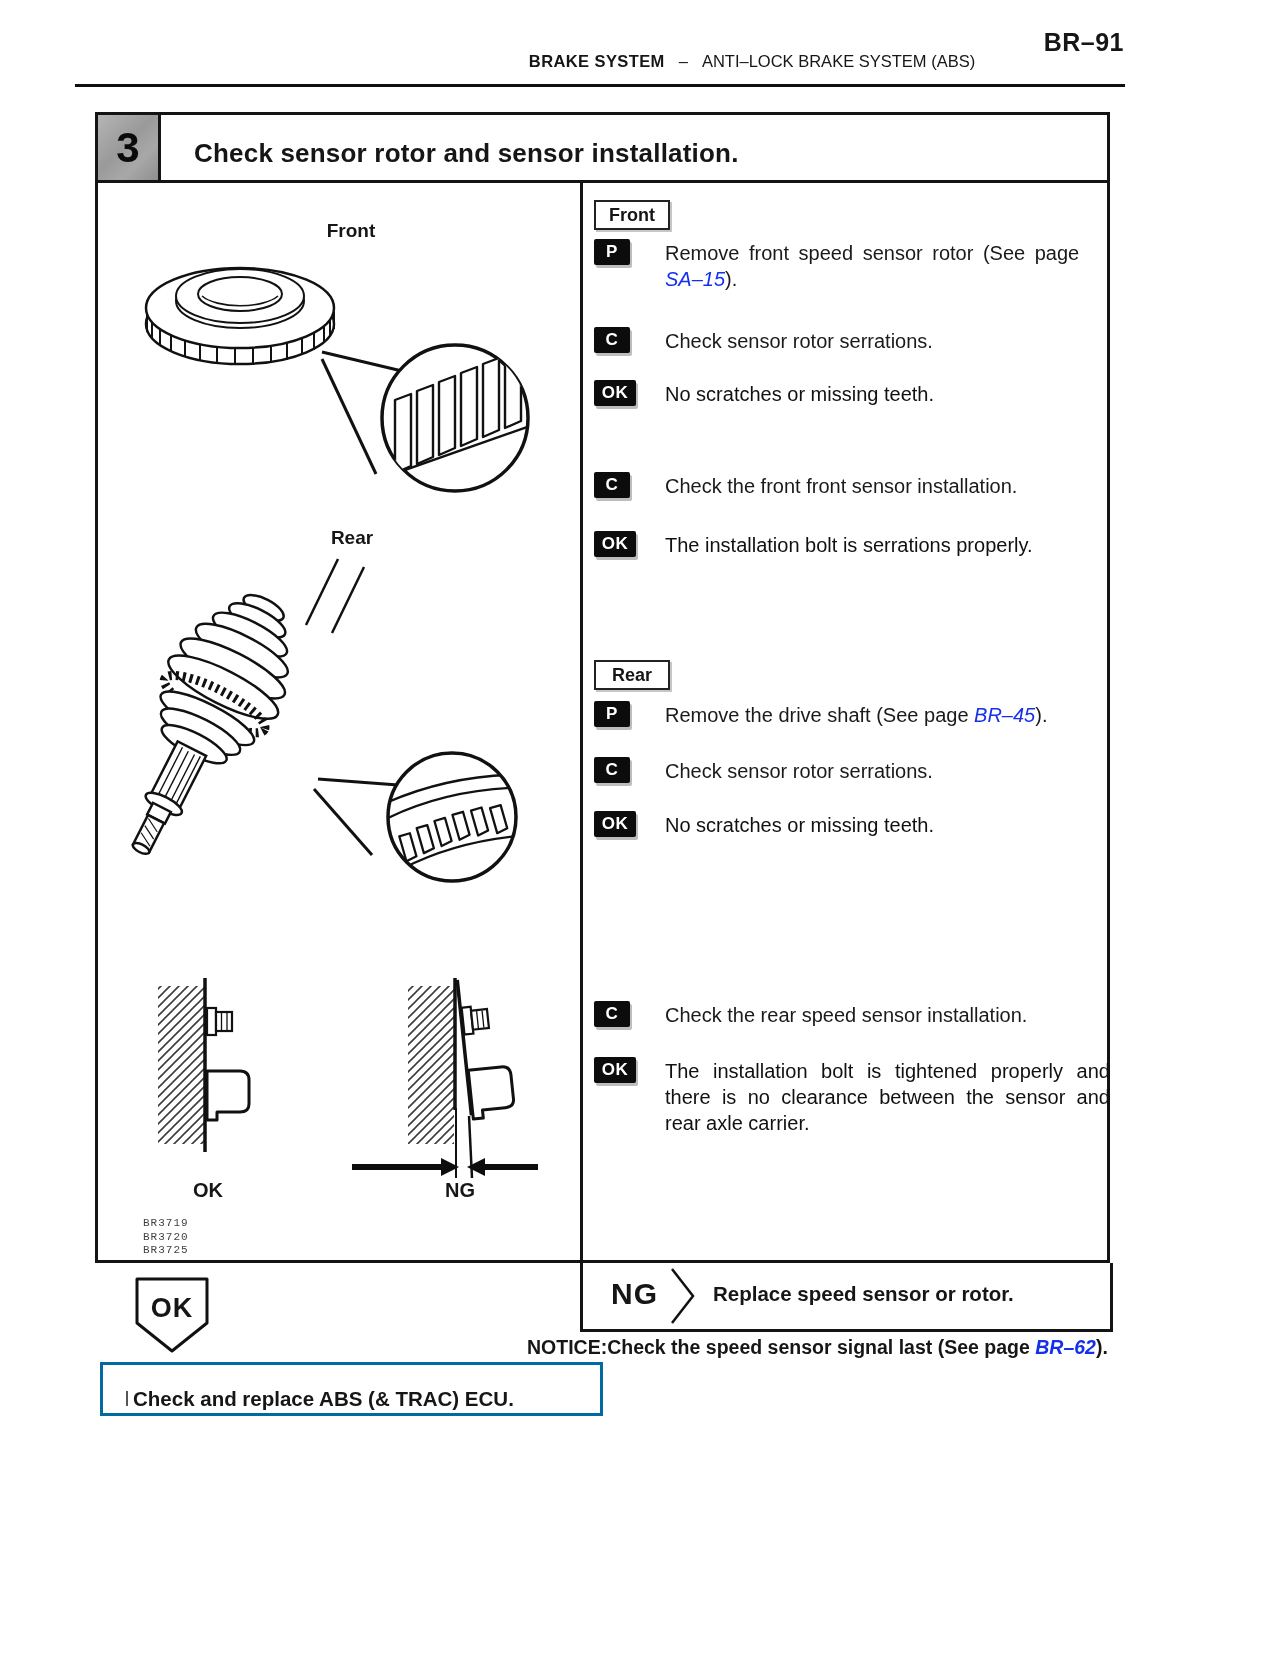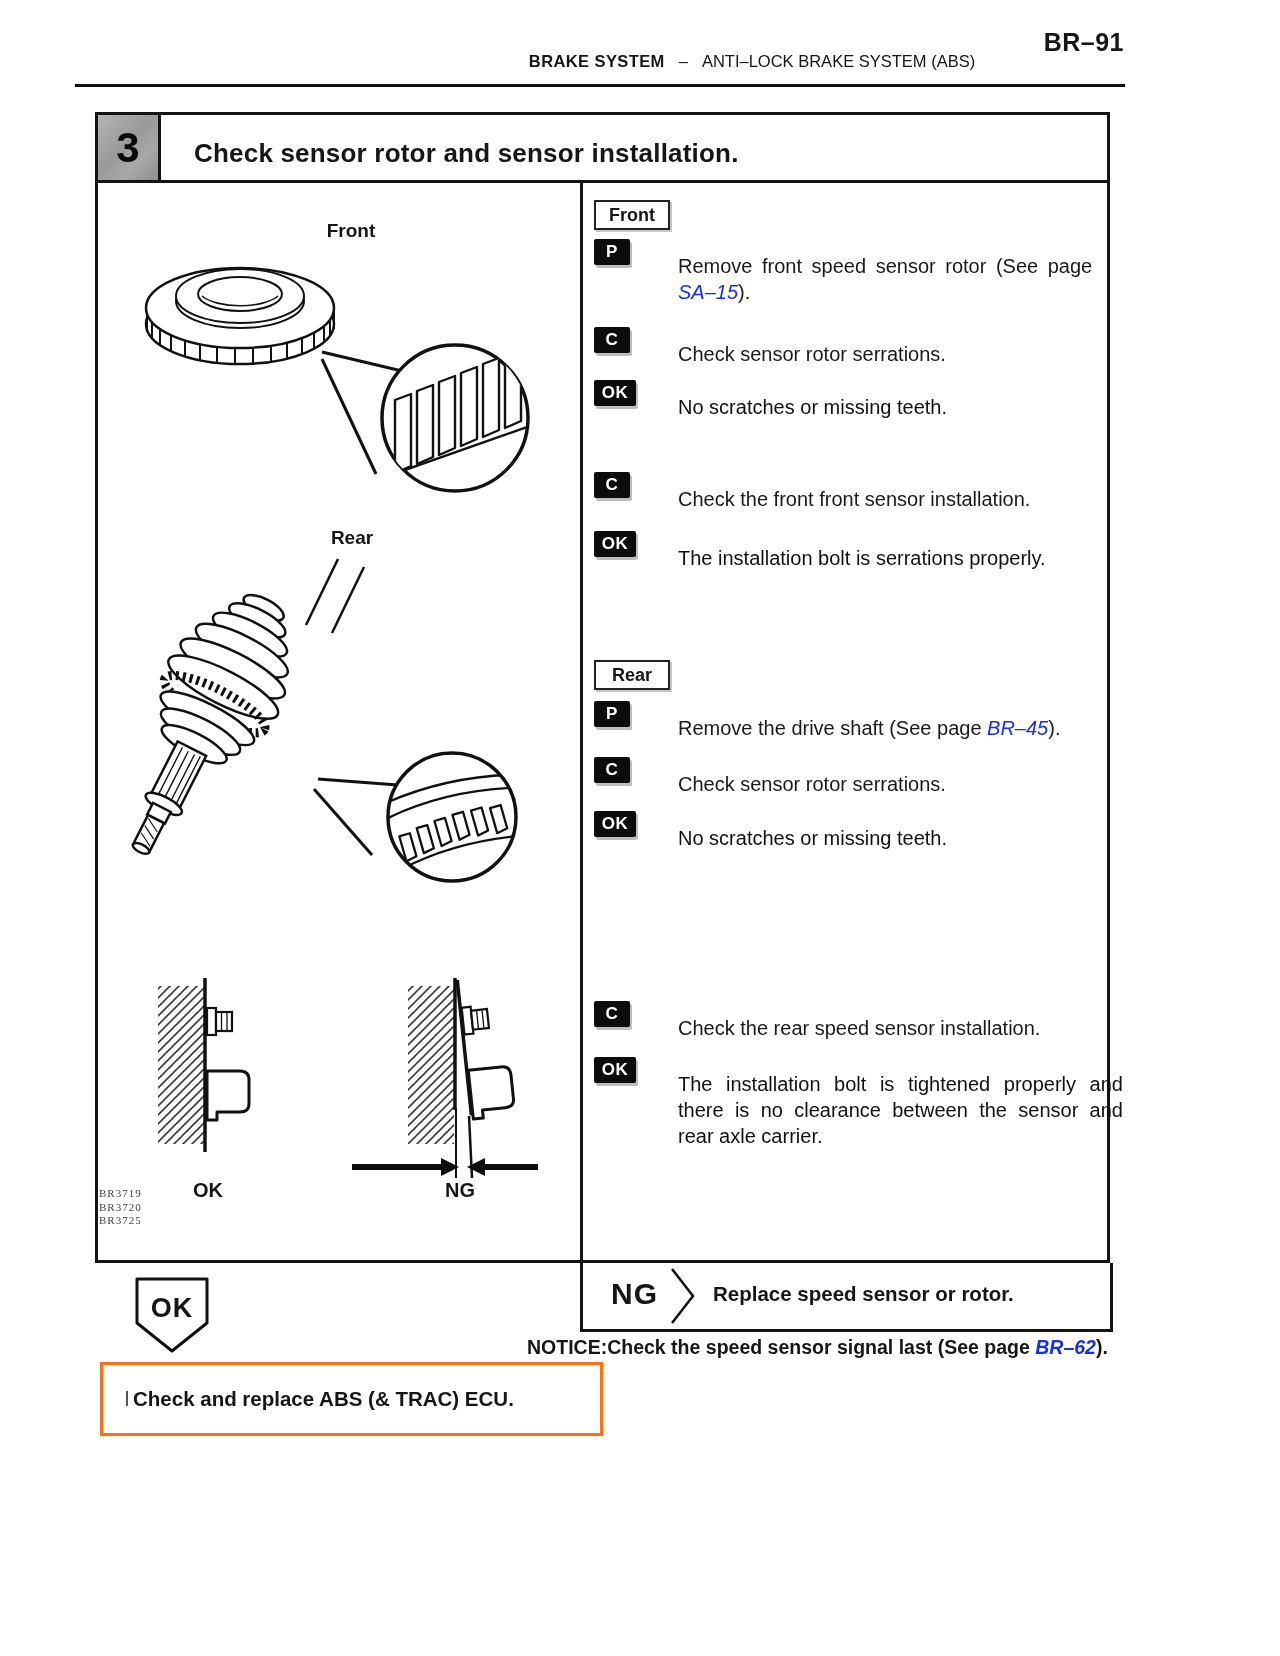--- a/index.html
+++ b/index.html
@@ -24,44 +24,44 @@
               font-size:26px;font-weight:bold;letter-spacing:.2px;}
   
   .col-right{position:absolute;left:482px;top:65px;width:527px;height:1080px;border-left:3px solid #141414;}
   .tagbox{position:absolute;width:72px;height:26px;border:2px solid #222;background:#fff;
           box-shadow:2px 2px 0 #c6c6c6;text-align:center;line-height:26px;
           font-weight:bold;font-size:18px;}
   .badge{position:absolute;left:11px;width:36px;height:26px;background:#0c0c0c;color:#fff;
          border-radius:2px;text-align:center;line-height:26px;font-size:17px;font-weight:bold;
          letter-spacing:.5px;box-shadow:2px 3px 0 #bdbdbd;}
   .badge.ok{width:42px;}
-  .ptxt{position:absolute;left:78px;width:445px;margin:17px;font-size:20px;line-height:26px;color:#1a1a1a;}
+  .ptxt{position:absolute;left:78px;width:445px;margin:4px;font-size:20px;line-height:26px;color:#1a1a1a;}
   .ptxt.bold{font-weight:normal;color:#111;}
   .ptxt.just{text-align:justify;}
   .ws{word-spacing:4px;display:block;}
   a.link{color:#1430ee;text-decoration:none;cursor:pointer;font-style:italic;}
   
   .figcap{font-size:19px;font-weight:bold;text-align:center;width:100px;}
   .figcap2{font-size:20px;font-weight:bold;text-align:center;width:60px;}
-  .figcodes{left:99px;top:1187px;font-family:Liberation Serif, serif;font-size:11px;
-            line-height:13.5px;color:#2d2d2d;letter-spacing:1px;opacity:.9;}
+  .figcodes{left:99px;top:1217px;font-family:Liberation Mono, monospace;font-size:11px;
+            line-height:13.5px;color:#2d2d2d;letter-spacing:1px;opacity:.9;padding-left:44px;}
   .figcodes div{white-space:nowrap;}
   
   .ng-box{left:580px;top:1263px;width:533px;height:69px;border:3px solid #141414;border-top:none;
           box-sizing:border-box;background:#fff;}
   .ng-label{position:absolute;left:28px;top:14px;font-size:30px;font-weight:bold;letter-spacing:1px;}
   .ng-chevron{position:absolute;left:86px;top:2px;}
   .ng-action{position:absolute;left:130px;top:19px;font-size:20.5px;font-weight:bold;}
   
   .ok-label{left:133px;top:1293px;width:78px;text-align:center;font-size:27px;font-weight:bold;letter-spacing:1px;}
   
   .notice{left:527px;top:1336px;font-size:19.5px;font-weight:bold;white-space:nowrap;}
   .notice .nt{}
   
-  .bottom-box{left:100px;top:1362px;width:503px;height:74px;border:3px solid #f97316;box-sizing:border-box;}
+  .bottom-box{left:100px;top:1362px;width:503px;height:54px;border:3px solid #0369a1;box-sizing:border-box;}
   .bottom-text{position:absolute;left:30px;top:22px;font-size:20.5px;font-weight:bold;}
   .tick{position:absolute;left:23px;top:26px;width:2px;height:15px;background:#555;}
   svg{display:block;}
 </style>
 </head>
 <body>
 
 <div class="page">
 
   <div class="abs br-num">BR–91</div>

